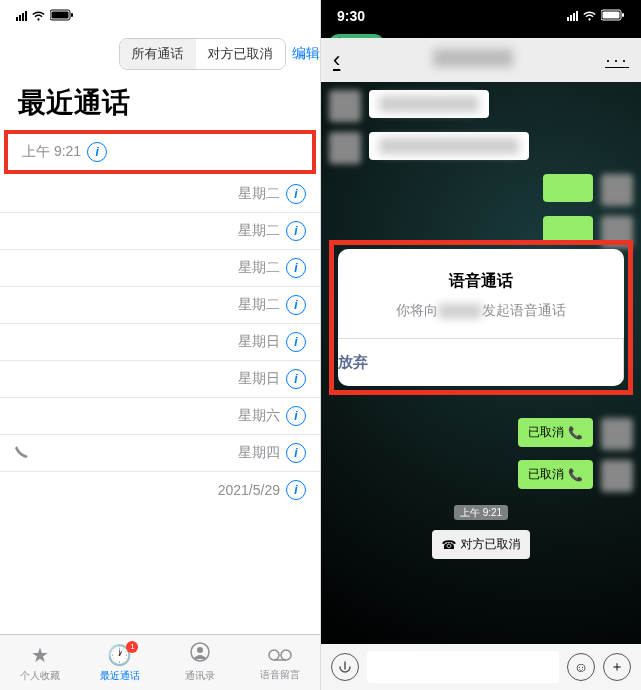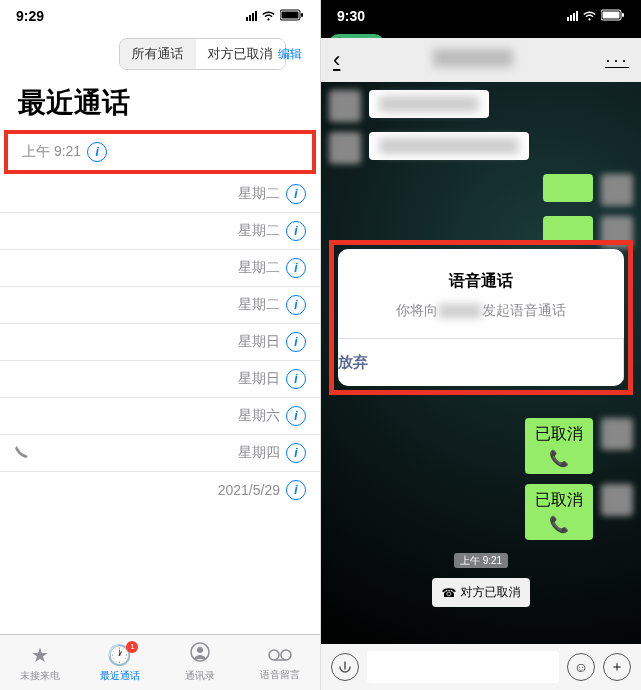--- a/index.html
+++ b/index.html
@@ -17,21 +17,21 @@
 .signal-bars span:nth-child(1){height:4px;}
 .signal-bars span:nth-child(2){height:6px;}
 .signal-bars span:nth-child(3){height:8px;}
 .signal-bars span:nth-child(4){height:10px;}
 
 
 .left-top{padding:6px 12px;display:flex;align-items:center;justify-content:space-between;margin-left:44px;}
 .segmented{display:flex;border:1px solid #d0d0d0;border-radius:8px;overflow:hidden;font-size:13px;margin:0 auto;}
 .segmented .seg{padding:6px 12px;background:#fff;color:#333;}
 .segmented .seg.active{background:#f0f0f0;font-weight:500;}
-.edit-btn{color:#007aff;font-size:12px;position:absolute;right:18px;}
+.edit-btn{color:#007aff;font-size:14px;position:absolute;right:0;}
 .big-title{font-size:28px;font-weight:700;padding:8px 18px 6px;}
 .highlight-box-left{border:4px solid #ed3323;margin:2px 4px;}
 .call-row{display:flex;align-items:center;padding:8px 14px;border-top:0.5px solid #e5e5e5;}
 .call-row:first-child{border-top:none;}
 .call-left-icon{width:20px;margin-right:8px;}
 .call-middle{flex:1;}
 .call-name{font-size:16px;color:#000;}
 .call-sub{font-size:12px;color:#8e8e93;margin-top:2px;}
 .call-time{font-size:14px;color:#8e8e93;margin-right:6px;}
 .info-icon{width:20px;height:20px;border:1.5px solid #007aff;border-radius:50%;color:#007aff;display:flex;align-items:center;justify-content:center;font-size:12px;font-style:italic;font-weight:600;}
@@ -59,21 +59,21 @@
 .wx-more{font-size:18px;letter-spacing:2px;}
 .chat-body{position:absolute;top:82px;bottom:46px;left:0;right:0;background:radial-gradient(circle at 70% 30%, #1a3a3a 0%, #0a1515 60%, #000 100%);padding:8px;}
 .msg-row{display:flex;margin-bottom:10px;align-items:flex-start;}
 .msg-row.left{justify-content:flex-start;}
 .msg-row.right{justify-content:flex-end;}
 .avatar{width:32px;height:32px;background:#888;border-radius:4px;flex-shrink:0;filter:blur(3px);}
 .msg-bubble{max-width:180px;min-height:28px;border-radius:4px;margin:0 8px;padding:6px 10px;font-size:13px;display:flex;align-items:center;gap:4px;}
 .msg-row.left .msg-bubble{background:#fff;}
 .msg-row.right .msg-bubble{background:#95ec69;}
 .bubble-blur{filter:blur(5px);background:#ccc;width:100px;height:16px;}
-.cancelled{font-size:16px;flex-direction:column;}
+.cancelled{font-size:12px;}
 .time-chip{text-align:center;margin:10px 0;}
 .time-chip span{background:rgba(200,200,200,0.6);color:#fff;font-size:10px;padding:2px 6px;border-radius:3px;}
 .system-msg{display:flex;justify-content:center;margin:6px 0;}
 .system-bubble{background:#f0f0f0;border-radius:4px;padding:6px 10px;font-size:12px;display:flex;align-items:center;gap:4px;}
 .wx-input{position:absolute;bottom:0;left:0;right:0;height:46px;background:#f5f5f5;display:flex;align-items:center;padding:0 10px;gap:8px;}
 .wx-input .round-btn{width:28px;height:28px;border:1.5px solid #555;border-radius:50%;display:flex;align-items:center;justify-content:center;font-size:14px;}
 .wx-input .text-field{flex:1;height:32px;background:#fff;border-radius:4px;}
 
 
 .highlight-box-right{position:absolute;top:240px;left:8px;right:8px;border:5px solid #ed3323;padding:4px;}
@@ -88,21 +88,20 @@
 .modal-btn:last-child{color:#5b6b92;}
 .phone-icon-sm{font-size:11px;}
 .keypad-dots{display:grid;grid-template-columns:repeat(3,4px);gap:2px;}
 .keypad-dots span{width:4px;height:4px;background:currentColor;border-radius:50%;}
 </style>
 </head>
 <body>
 
 <div class="phone phone-left">
   <div class="status-bar">
-    <div class="status-left-time">9:29</div>
     <div class="status-icons">
       <div class="signal-bars">
           <span></span>
           <span></span>
           <span></span>
           <span></span>
         </div>
       <div><svg width="15" height="11" viewBox="0 0 15 11">
             <path d="M7.5 10.5c.6 0 1.1-.5 1.1-1.1s-.5-1.1-1.1-1.1-1.1.5-1.1 1.1.5 1.1 1.1 1.1zm-3-3.2c.8-.8 1.9-1.3 3-1.3s2.2.5 3 1.3l1-1c-1.1-1.1-2.5-1.7-4-1.7s-2.9.6-4 1.7l1 1zm-2.2-2.2c1.4-1.4 3.2-2.1 5.2-2.1s3.8.8 5.2 2.1l1-1C12 2.3 9.9 1.4 7.5 1.4S3 2.3 1.3 4.1l1 1z" fill="#000"></path>
           </svg></div>
@@ -171,21 +170,21 @@
       </div>
     <div class="call-row sub">
         <div class="call-time">2021/5/29</div>
         <div class="info-icon">i</div>
       </div>
   </div>
 
   <div class="tabbar">
     <div class="tab">
         <div class="tab-icon">★</div>
-        <div>未接来电</div>
+        <div>个人收藏</div>
       </div>
     <div class="tab active">
         <div class="tab-icon">🕐<span class="badge">1</span></div>
         <div>最近通话</div>
       </div>
     <div class="tab">
         <div class="tab-icon"><svg width="20" height="20" viewBox="0 0 20 20">
             <circle cx="10" cy="10" r="9" fill="none" stroke="#8e8e93" stroke-width="1.5"></circle>
             <circle cx="10" cy="8" r="3" fill="#8e8e93"></circle>
             <path d="M4 17c1-3 4-4 6-4s5 1 6 4" fill="#8e8e93"></path>

